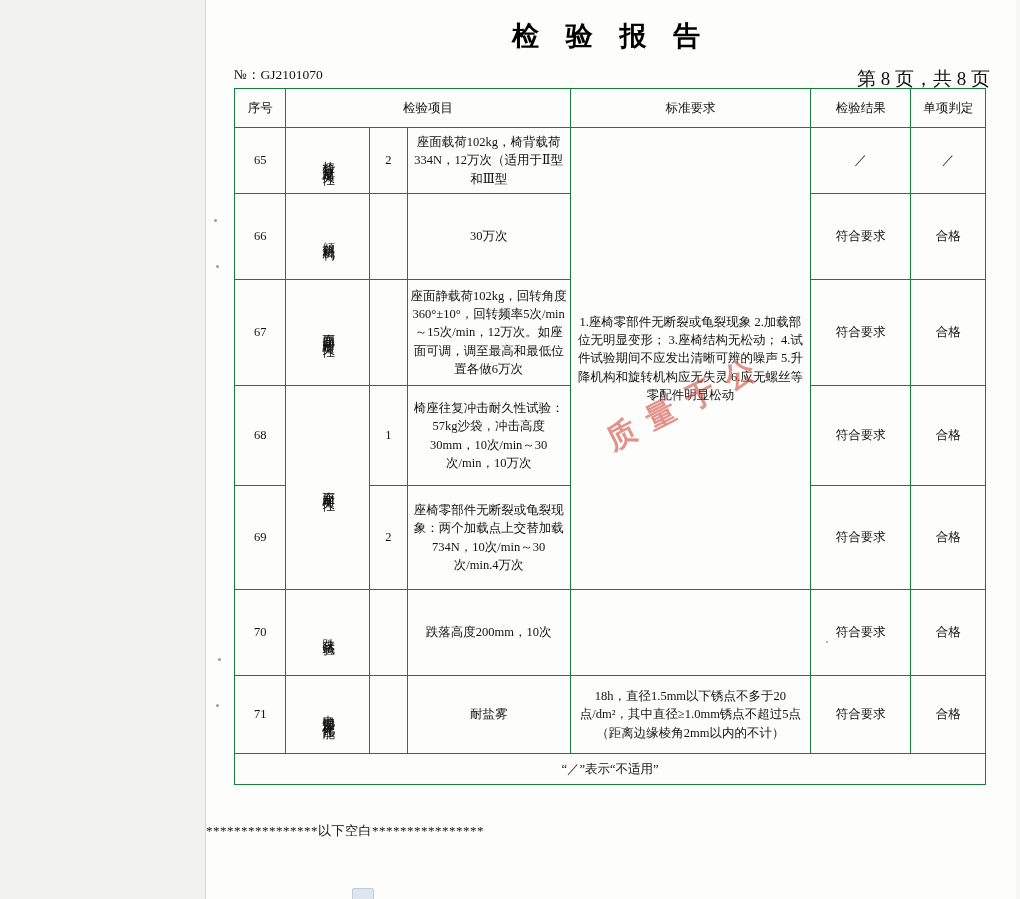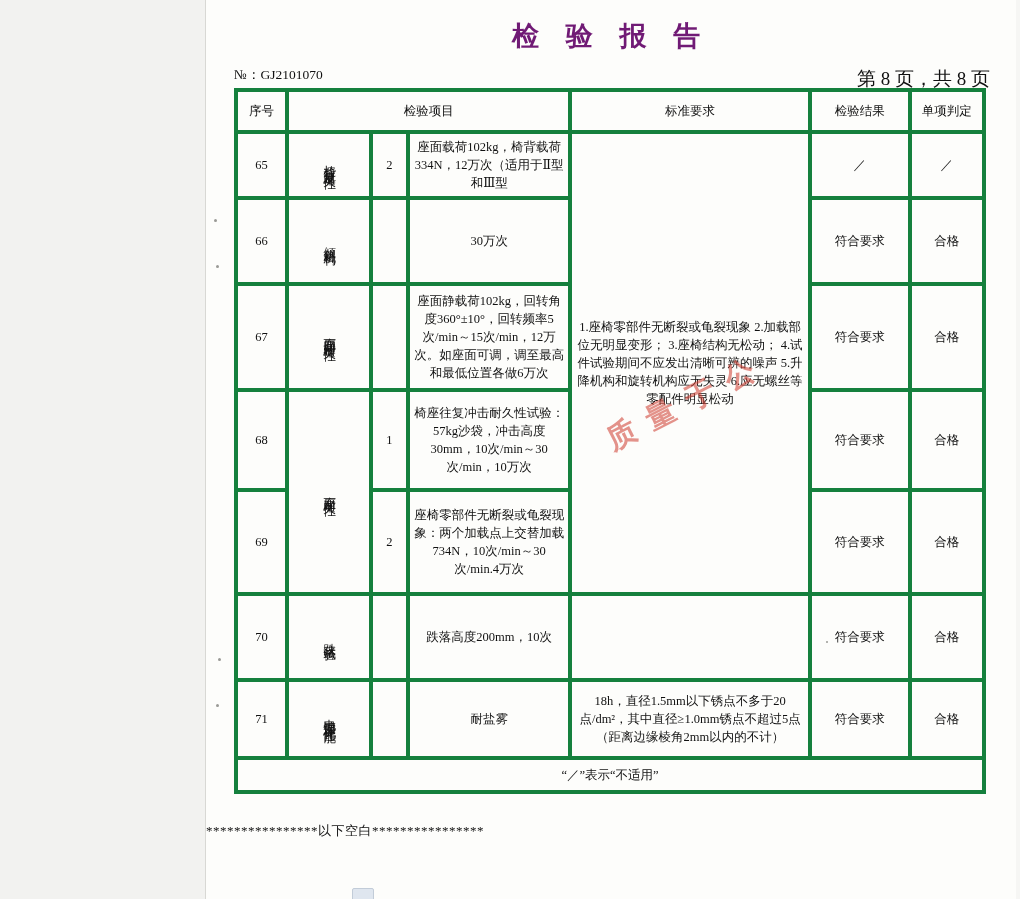--- a/index.html
+++ b/index.html
@@ -48,21 +48,21 @@
     width: 810px;
     height: 899px;
   }
 
   .doc-title {
     text-align: center;
     font-size: 27px;
     font-weight: bold;
     letter-spacing: 10px;
     margin-top: 18px;
-    color: #701a75;
+    color: #000000;
   }
 
   .meta-row {
     position: relative;
     margin-top: 12px;
     height: 20px;
     font-size: 13.5px;
   }
   .meta-no {
     position: absolute;
@@ -78,21 +78,21 @@
 
   table.report {
     position: absolute;
     left: 28px;
     top: 88px;
     width: 752px;
     border-collapse: collapse;
     table-layout: fixed;
   }
   table.report td, table.report th {
-    border: 4px solid #15803d;
+    border: 1px solid #15803d;
     font-size: 12.5px;
     line-height: 1.45;
     text-align: center;
     vertical-align: middle;
     padding: 2px 3px;
     font-weight: normal;
   }
   thead td {
     font-size: 13px;
     height: 34px;

